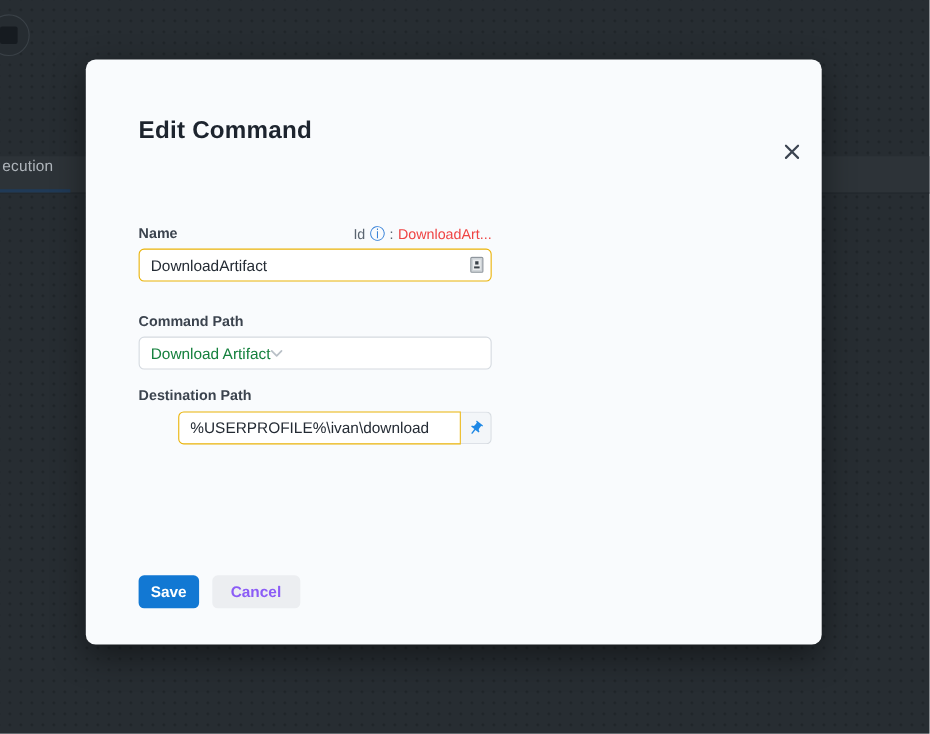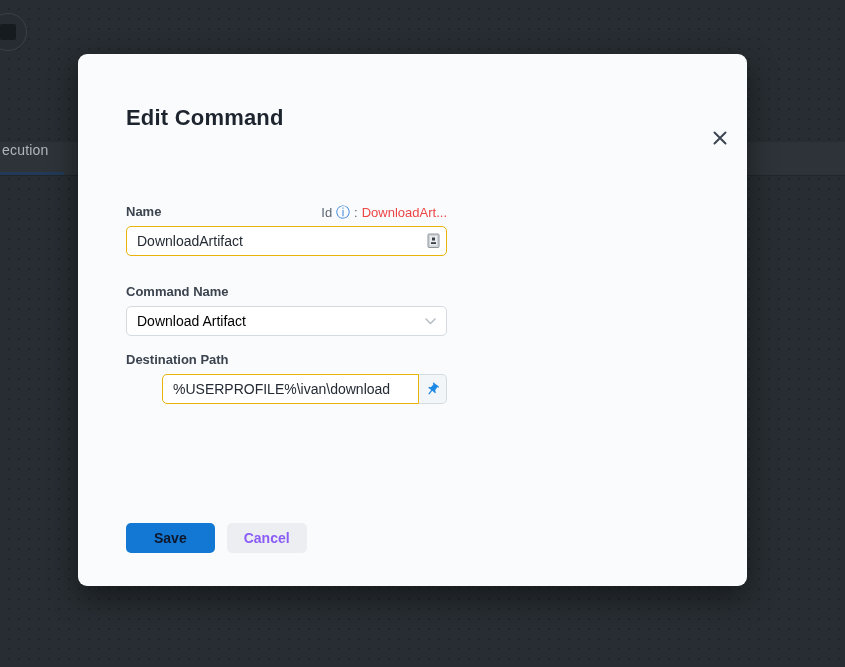--- a/index.html
+++ b/index.html
@@ -74,43 +74,43 @@
     background: #ffffff; padding: 0 28px 0 10px; font-size: 14px; color: #242b34;
     font-family: "Liberation Sans", sans-serif; outline: none;
   }
   .autofill-icon { position: absolute; right: 7px; top: 7px; }
 
   .field-mb-lg { margin-bottom: 28px; }
   .field-mb-sm { margin-bottom: 16px; }
 
   .select {
     width: 100%; height: 30px; border: 1px solid #d5dae0; border-radius: 5px;
-    background: #ffffff; padding: 0 10px; font-size: 14px; color: #000000;
-    display: flex; align-items: center; justify-content: space-between;
+    background: #ffffff; padding: 0 10px; font-size: 14px; color: #15803d;
+    display: flex; align-items: center; 
     cursor: pointer;
   }
 
   .input-group { display: flex; width: 100%; padding-left: 36px; }
   .input-group .text-input {
     flex: 1; border-radius: 5px 0 0 5px; padding-right: 10px;
   }
   .input-addon {
     width: 28px; height: 30px; border: 1px solid #d5dae0; border-left: none;
     border-radius: 0 5px 5px 0; background: #f3f6f9;
     display: flex; align-items: center; justify-content: center; cursor: pointer;
   }
   .pin-icon svg { transform: rotate(38deg); display: block; }
 
   .btn-row { margin-top: 119px; display: flex; align-items: center; }
   .btn {
     height: 30px; border: none; border-radius: 5px; font-size: 14px;
     font-weight: 700; font-family: "Liberation Sans", sans-serif; cursor: pointer;
     display: inline-flex; align-items: center; justify-content: center;
   }
-  .btn-save { background: #1278d3; color: #0f172a; padding: 0 28px; }
+  .btn-save { background: #1278d3; color: #ffffff; padding: 0 11px; }
   .btn-cancel { background: #eceef1; color: #8b5cf6; padding: 0 17px; margin-left: 12px; }
 </style>
 </head>
 <body>
 
 <div class="stop-btn">
   <span class="stop-square"></span>
 </div>
 
 <div class="tab-bar">
@@ -149,21 +149,21 @@
             <rect x="1" y="1" width="11" height="13.5" rx="1" fill="#cfd4d8" stroke="#8f969d" stroke-width="1"></rect>
             <rect x="3" y="3" width="7" height="9.5" fill="#e9ebed"></rect>
             <rect x="5" y="4.5" width="3" height="3" fill="#3a4148"></rect>
             <rect x="4" y="9.2" width="5" height="1.8" fill="#3a4148"></rect>
           </svg>
         </span>
       </div>
     </div>
 
     <div class="field field-mb-sm">
-      <label class="field-label">Command Name</label>
+      <label class="field-label">Command Path</label>
       <div class="select">
         <span>Download Artifact</span>
         <svg width="11" height="7" viewBox="0 0 11 7">
           <path d="M1 1 L5.5 5.5 L10 1" stroke="#b9c0c7" stroke-width="1.6" fill="none" stroke-linecap="round" stroke-linejoin="round"></path>
         </svg>
       </div>
     </div>
 
     <div class="field">
       <label class="field-label">Destination Path</label>

